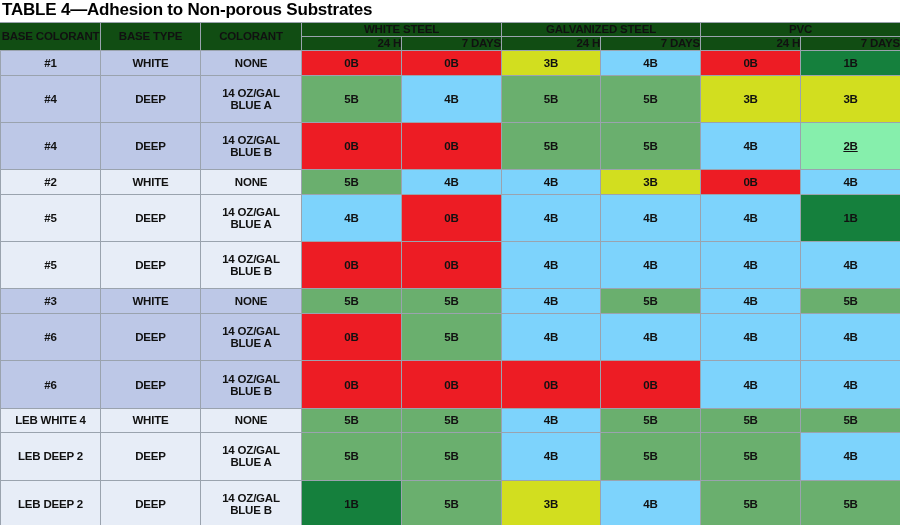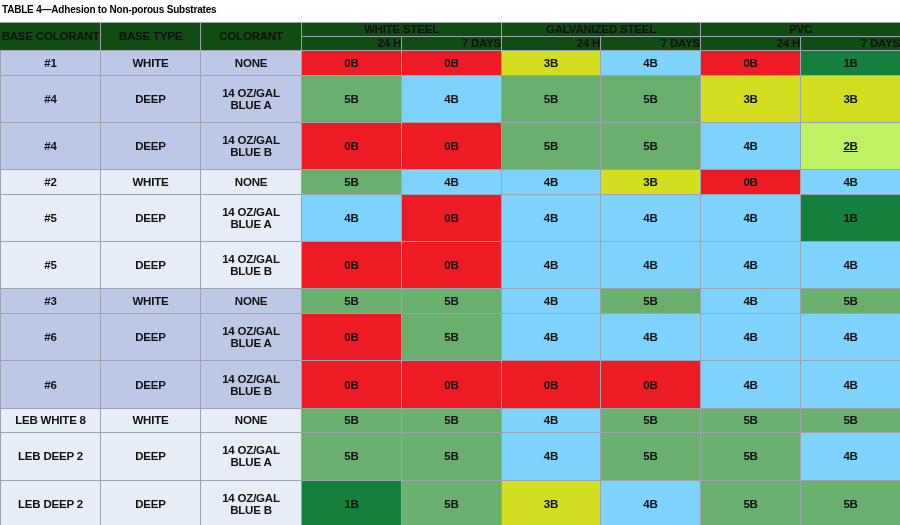--- a/index.html
+++ b/index.html
@@ -5,21 +5,21 @@
   html,body{margin:0;padding:0;}
   body{
     width:900px;height:525px;
     background:#ffffff;
     font-family:"Liberation Sans","DejaVu Sans",sans-serif;
     overflow:hidden;
   }
   #root{width:900px;height:525px;position:relative;box-sizing:border-box;}
 
   .caption{
-    font-size:10px;
+    font-size:17px;
     font-weight:bold;
     color:#000;
     letter-spacing:-0.2px;
     padding:2px 0 3px 2px;
     height:17px;
     line-height:15px;
     white-space:nowrap;
   }
 
   table.grid{
@@ -58,21 +58,21 @@
   td.lbl{
     line-height:12px;
   }
   .band-a td.lbl{background:#bdc8e7;}
   .band-b td.lbl{background:#e7edf7;}
 
   
   td.v{line-height:12px;}
   .c-0B{background:#ed1c24;}
   .c-1B{background:#15803d;}
-  .c-2B{background:#bef264;text-decoration:underline;}
+  .c-2B{background:#86efac;text-decoration:underline;}
   .c-3B{background:#d2de1f;}
   .c-4B{background:#7dd3fc;}
   .c-5B{background:#6aaf6e;}
 
   .two-line{line-height:12.5px;}
 </style>
 </head>
 <body>
 
 <div id="root">
@@ -227,21 +227,21 @@
             <div>BLUE B</div>
           </td>
           <td class="v c-0B">0B</td>
           <td class="v c-0B">0B</td>
           <td class="v c-0B">0B</td>
           <td class="v c-0B">0B</td>
           <td class="v c-4B">4B</td>
           <td class="v c-4B">4B</td>
         </tr>
         <tr class="band-b">
-          <td class="lbl">LEB WHITE 8</td>
+          <td class="lbl">LEB WHITE 4</td>
           <td class="lbl">WHITE</td>
           <td class="lbl two-line">
             <div>NONE</div>
           </td>
           <td class="v c-5B">5B</td>
           <td class="v c-5B">5B</td>
           <td class="v c-4B">4B</td>
           <td class="v c-5B">5B</td>
           <td class="v c-5B">5B</td>
           <td class="v c-5B">5B</td>

